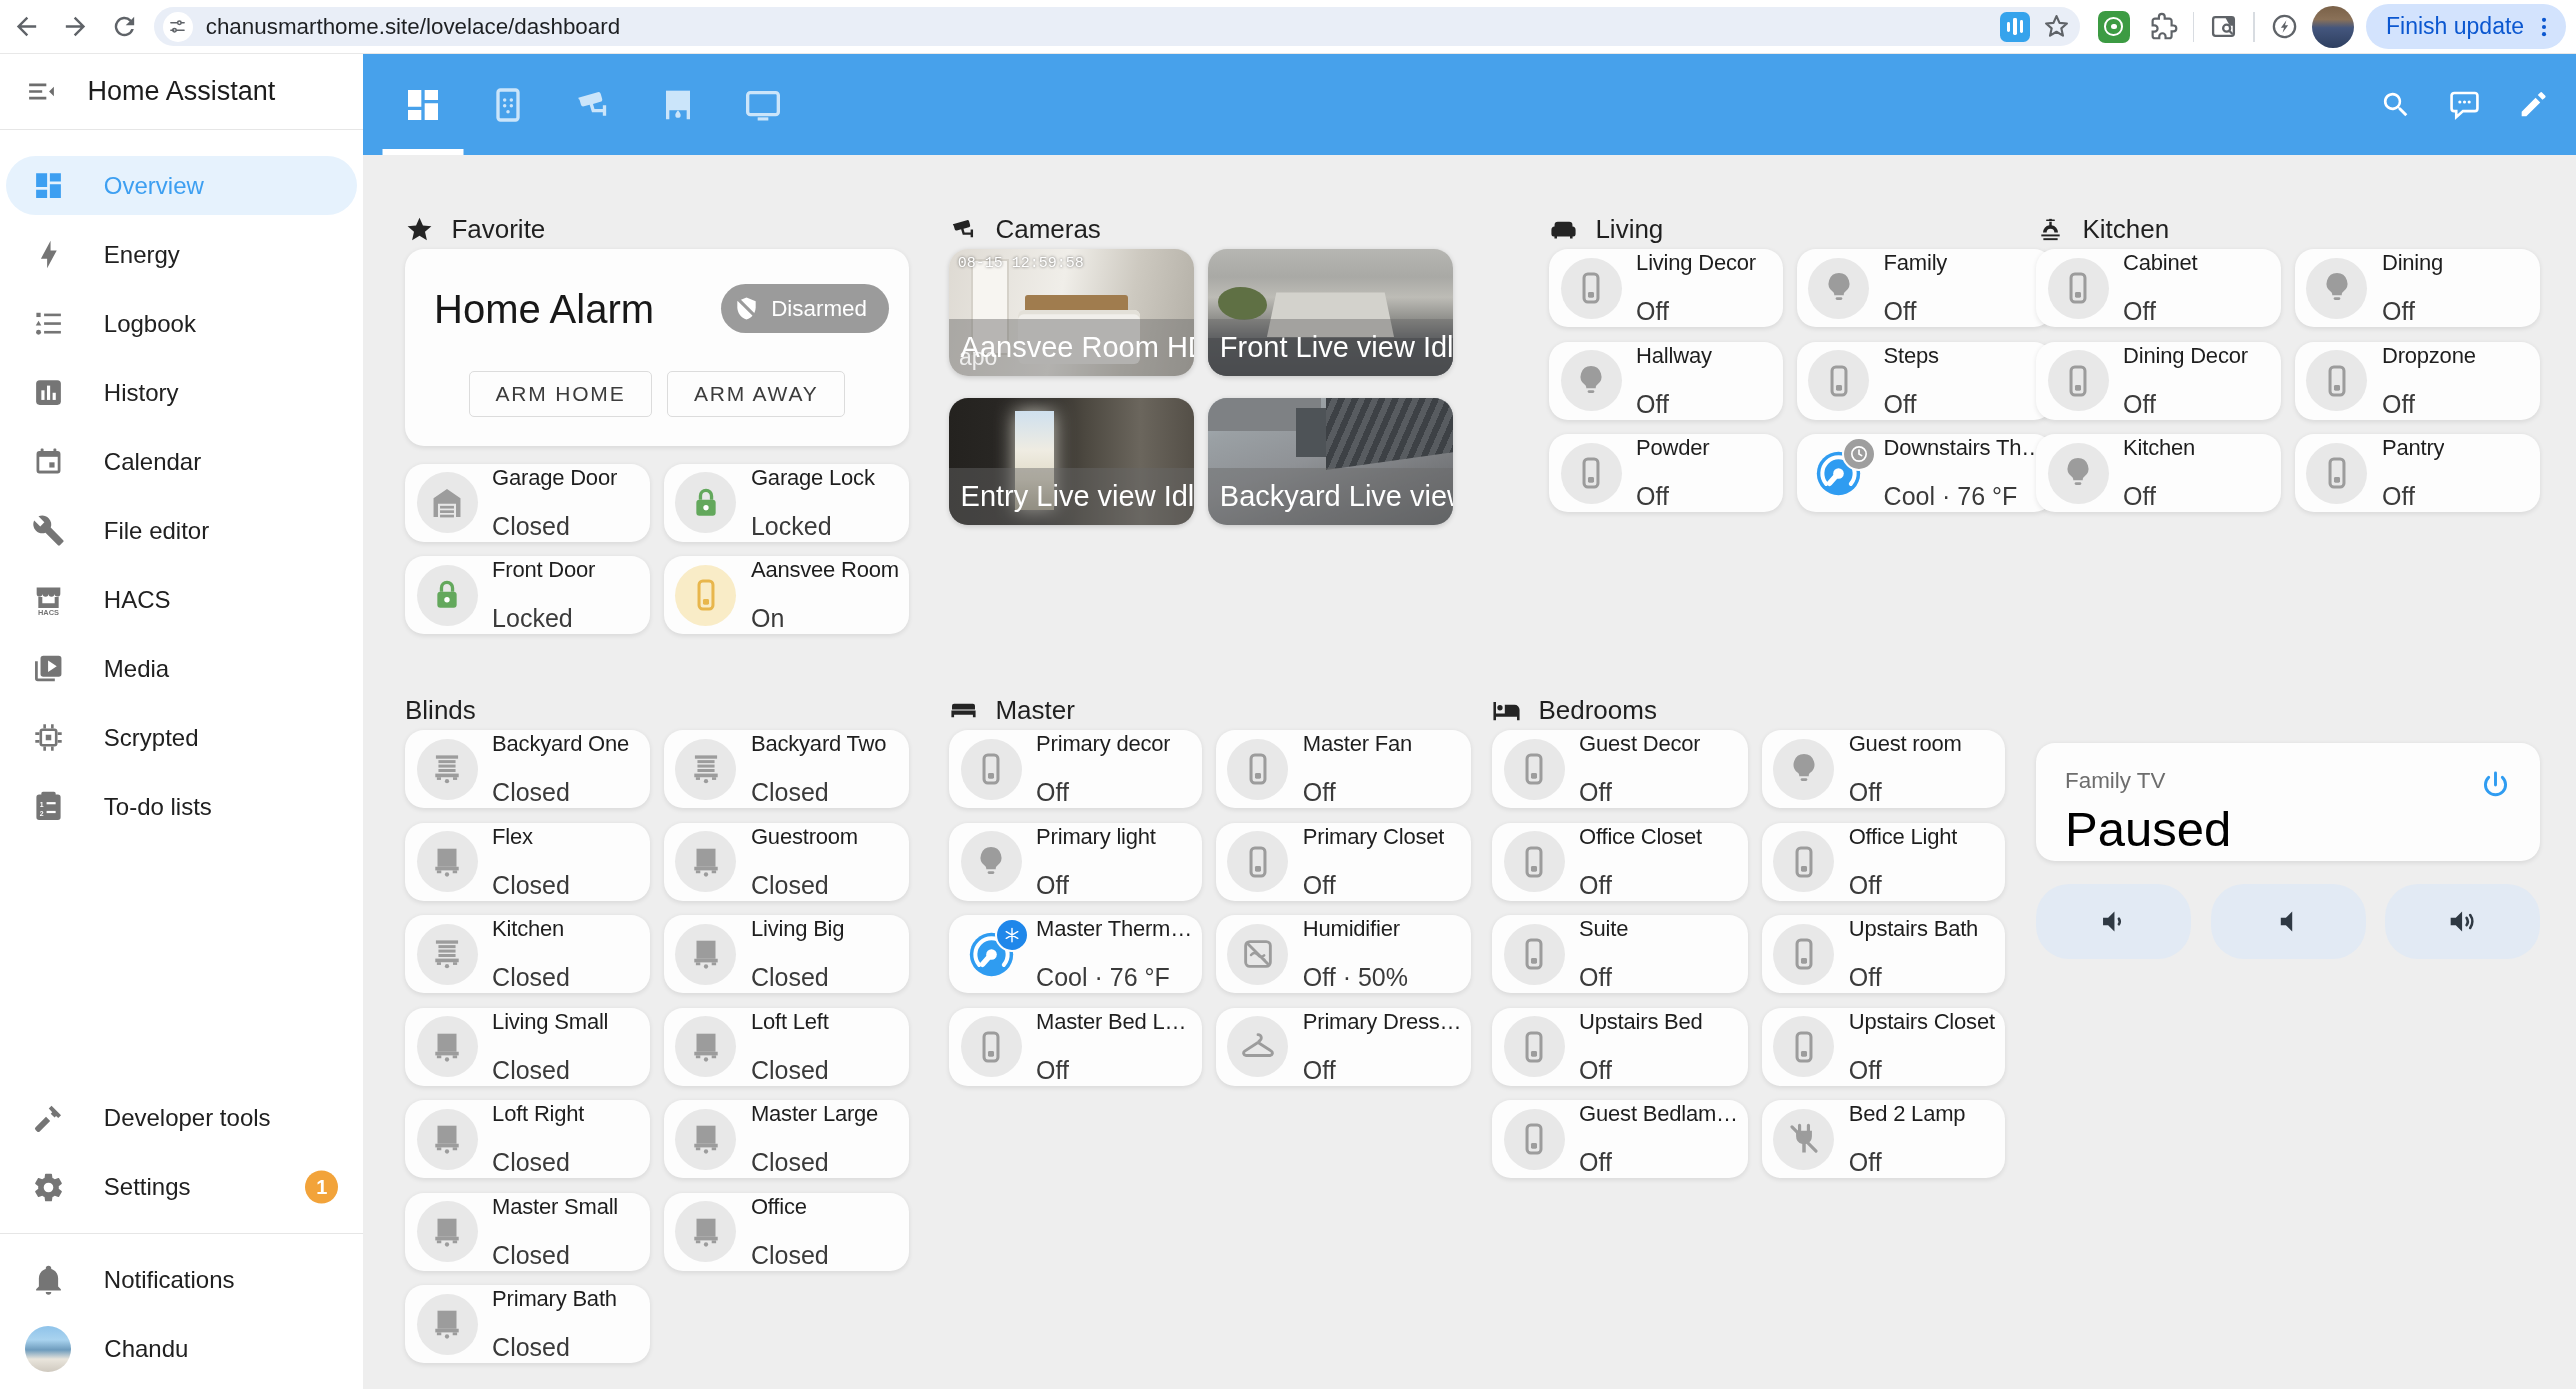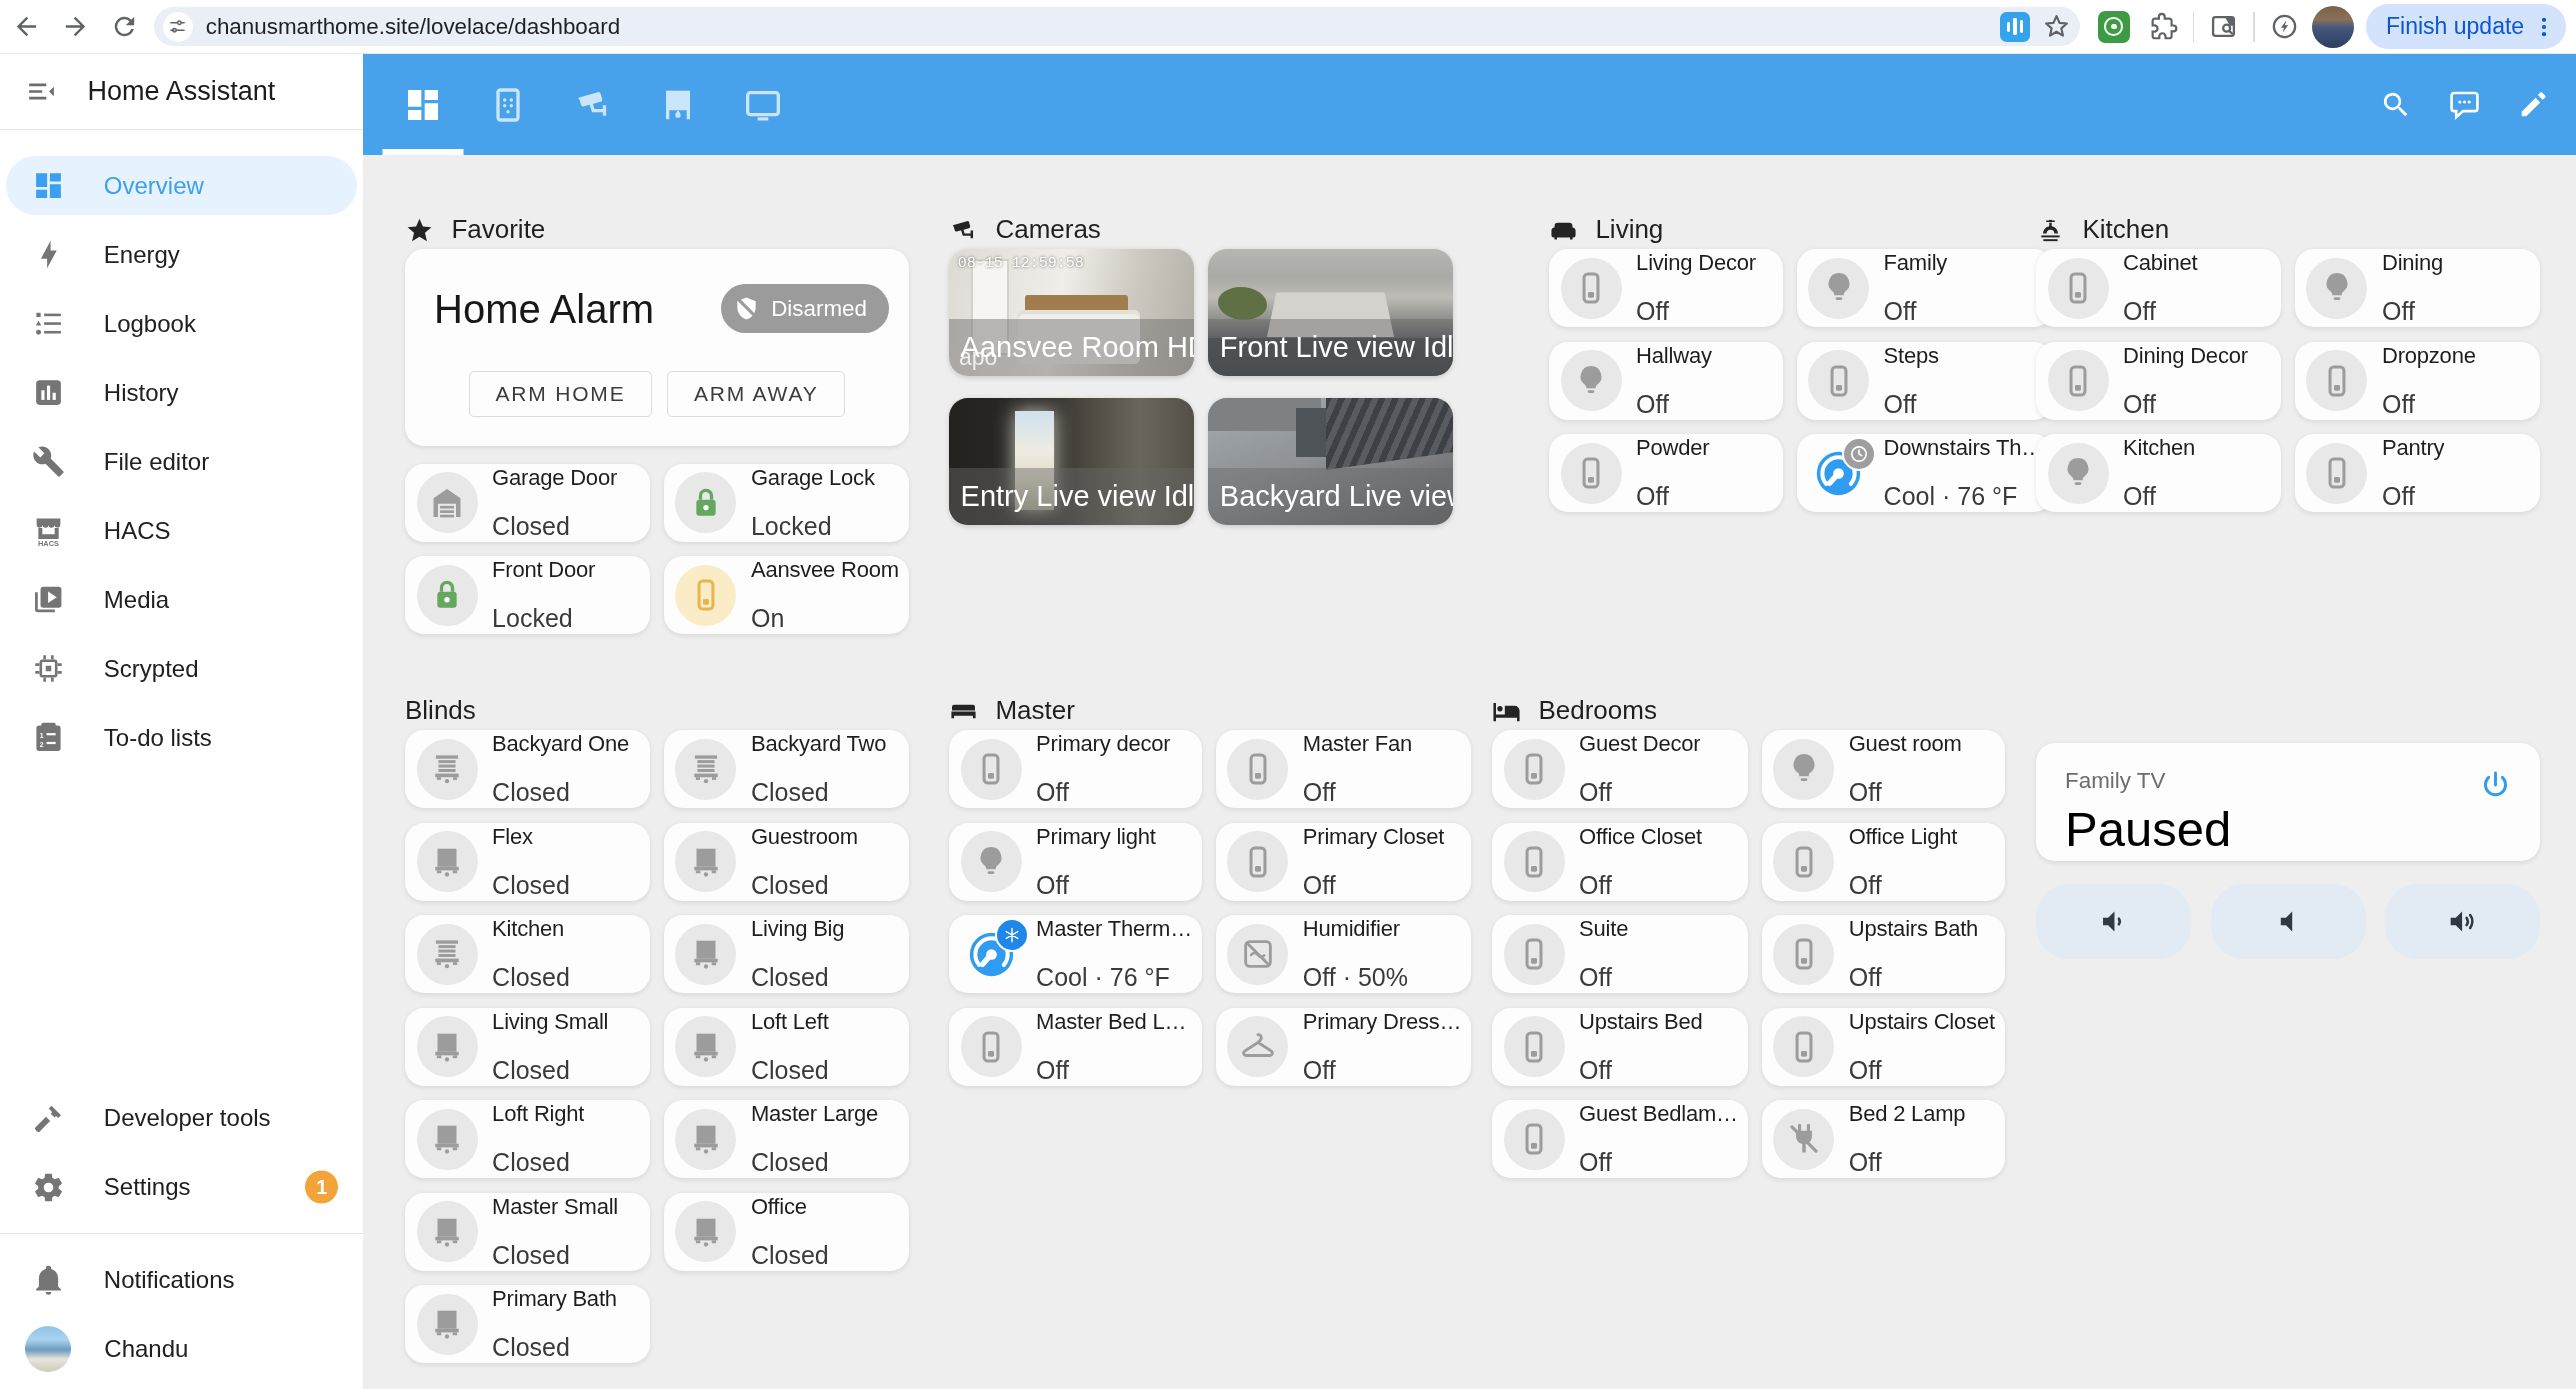--- a/index.html
+++ b/index.html
@@ -74,21 +74,21 @@
   section{position:absolute;width:504px}
   #sec-favorite{left:42px;top:58px}
   #sec-cameras{left:586px;top:58px}
   #sec-living{left:1186px;top:58px}
   #sec-kitchen{left:1673px;top:58px}
   #sec-blinds{left:42px;top:539px}
   #sec-master{left:586px;top:539px}
   #sec-bedrooms{left:1129px;top:539px}
   #sec-familytv{left:1673px;top:588px}
 
-  .sec-head{height:32px;display:flex;align-items:flex-end;margin-bottom:4.3px}
+  .sec-head{height:32px;display:flex;align-items:center;margin-bottom:4.3px}
   .sec-head .icon{width:29px;height:29px;color:#242424;margin-right:17.4px}
   .sec-title{font-size:26px;color:#1f1f1f}
   .egrid{display:grid;grid-template-columns:1fr 1fr;column-gap:13.7px;row-gap:14.5px}
   .card{background:#fdfdfd;border-radius:19px;box-shadow:0 1.4px 5.8px rgba(0,0,0,.09)}
   .entity{height:78px;display:flex;align-items:center;padding:0 10px 0 11.6px;box-sizing:border-box;cursor:pointer}
   .circ{width:61px;height:61px;border-radius:50%;background:#e8e8e8;display:flex;
     align-items:center;justify-content:center;position:relative;flex:0 0 auto}
   .circ .icon{width:38px;height:38px}
   .circ.amber{background:#f9ecc7}
   .ic-gray{color:#9c9c9c}.ic-green{color:#63a85c}.ic-amber{color:#e8b64c}
@@ -284,20 +284,34 @@
                 <rect x="10.9" y="7" width="2.3" height="10.4"></rect>
                 <rect x="15" y="12.2" width="2.3" height="5.2"></rect>
               </g>
             </svg>
           </span>
           <span class="lbl">History</span>
         </div>
         <div class="nav-item">
           <span class="icon ">
             <svg viewBox="0 0 24 24">
+              <g fill="currentColor">
+                <path d="M5.4 4.4h13.2a2.1 2.1 0 0 1 2.1 2.1v12.1a2.1 2.1 0 0 1-2.1 2.1H5.4a2.1 2.1 0 0 1-2.1-2.1V6.5a2.1 2.1 0 0 1 2.1-2.1z"></path>
+                <rect x="6.3" y="2.6" width="2.1" height="3.4" rx=".6"></rect>
+                <rect x="15.6" y="2.6" width="2.1" height="3.4" rx=".6"></rect>
+              </g>
+              <rect x="5.3" y="8.6" width="13.4" height="10" fill="#fff"></rect>
+              <rect x="12.6" y="12.6" width="3.8" height="3.8" fill="currentColor"></rect>
+            </svg>
+          </span>
+          <span class="lbl">Calendar</span>
+        </div>
+        <div class="nav-item">
+          <span class="icon ">
+            <svg viewBox="0 0 24 24">
               <path fill="currentColor" d="M22.7 19l-9.1-9.1c.9-2.3.4-5-1.5-6.9-2-2-5-2.4-7.4-1.3L9 6 6 9 1.6 4.7C.4 7.1.9 10.1 2.9 12.1c1.9 1.9 4.6 2.4 6.9 1.5l9.1 9.1c.4.4 1 .4 1.4 0l2.3-2.3c.5-.4.5-1.1.1-1.4z"></path>
             </svg>
           </span>
           <span class="lbl">File editor</span>
         </div>
         <div class="nav-item">
           <span class="icon ">
             <svg viewBox="0 0 24 24">
               <g fill="currentColor">
                 <path d="M3.4 3.2h17.2v4.4a2.15 2.15 0 0 1-4.3.3 2.15 2.15 0 0 1-4.3 0 2.15 2.15 0 0 1-4.3 0 2.15 2.15 0 0 1-4.3-.3z"></path>

